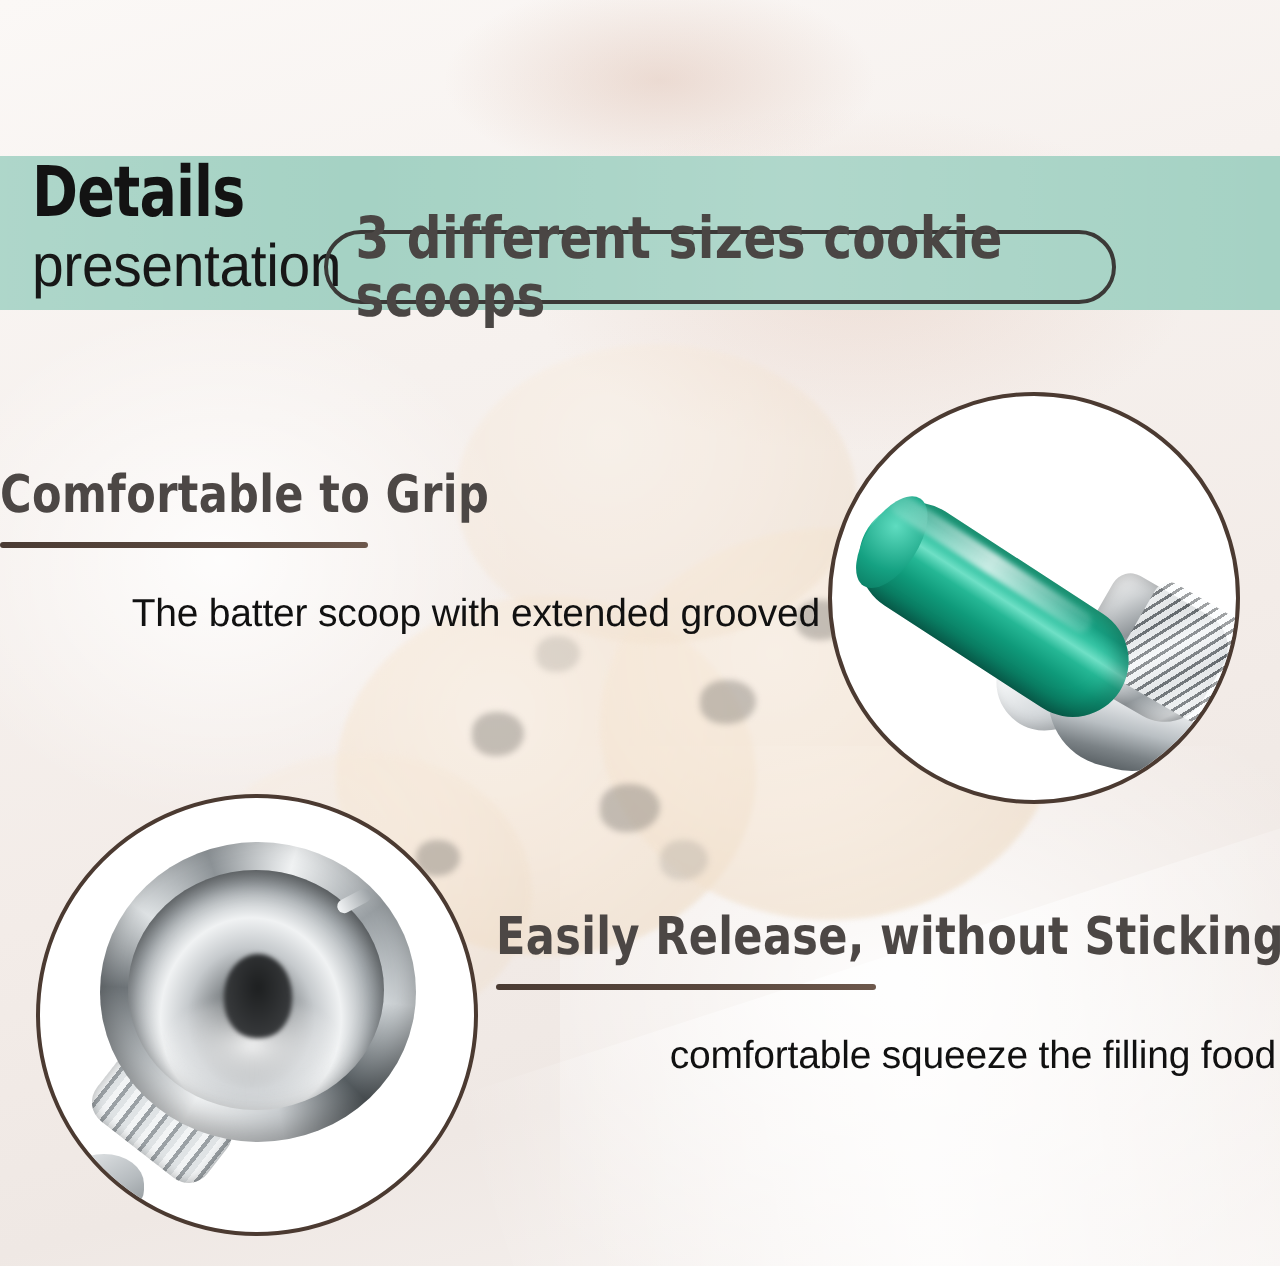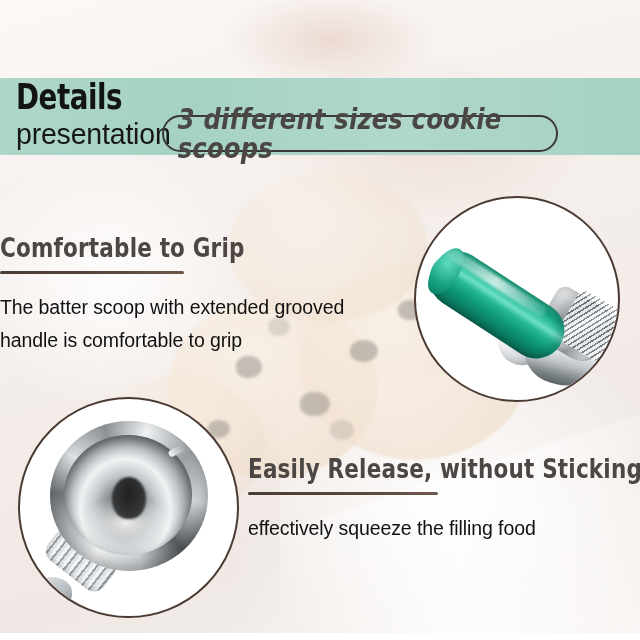--- a/index.html
+++ b/index.html
@@ -106,21 +106,20 @@
     left: 162px;
     top: 115px;
     width: 396px;
     height: 37px;
     box-sizing: border-box;
     border: 2px solid #3b3937;
     border-radius: 19px;
     display: flex;
     align-items: center;
     justify-content: center;
-    font-style: italic;
   }
   .band-badge-text {
     font-family: "Liberation Sans Narrow", "DejaVu Sans Condensed", "Liberation Sans", sans-serif;
     font-weight: 700;
     font-size: 29px;
     line-height: 29px;
     color: #4a4644;
     letter-spacing: .2px;
     transform: scaleX(.93);
   }
@@ -144,21 +143,21 @@
     border-radius: 2px;
     margin-top: 9px;
   }
   .feature-body {
     margin-top: 17px;
     font-size: 19.5px;
     line-height: 33px;
     color: #111111;
     letter-spacing: -.1px;
   }
-  .feature-body div { white-space: nowrap; }
+  .feature-body div { white-space: nowrap; text-align: right; }
 
   #feature-grip { left: 0; top: 234px; width: 410px; }
   #feature-grip .feature-rule { width: 184px; }
 
   #feature-release { left: 248px; top: 455px; width: 390px; }
   #feature-release .feature-rule { width: 190px; }
 
   
   .photo-circle {
     position: absolute;
@@ -346,29 +345,28 @@
   <div class="band-sub">presentation</div>
   <div class="band-badge">
     <span class="band-badge-text">3 different sizes cookie scoops</span>
   </div>
 
   <div class="feature" id="feature-grip">
     <div class="feature-title">Comfortable to Grip</div>
     <div class="feature-rule"></div>
     <div class="feature-body">
       <div>The batter scoop with extended grooved</div>
-      <div>handle is comfortable to grip</div>
     </div>
   </div>
 
   <div class="feature" id="feature-release">
     <div class="feature-title">Easily Release, without Sticking</div>
     <div class="feature-rule"></div>
     <div class="feature-body">
-      <div>effectively squeeze the filling food</div>
+      <div>comfortable squeeze the filling food</div>
     </div>
   </div>
 
   <div class="photo-circle" id="photo-handle">
     <div class="scraper-blade"></div>
     <div class="scoop-lip"></div>
     <div class="metal-head"></div>
     <div class="metal-grooves"></div>
     <div class="handle-body"></div>
     <div class="handle-cap"></div>

